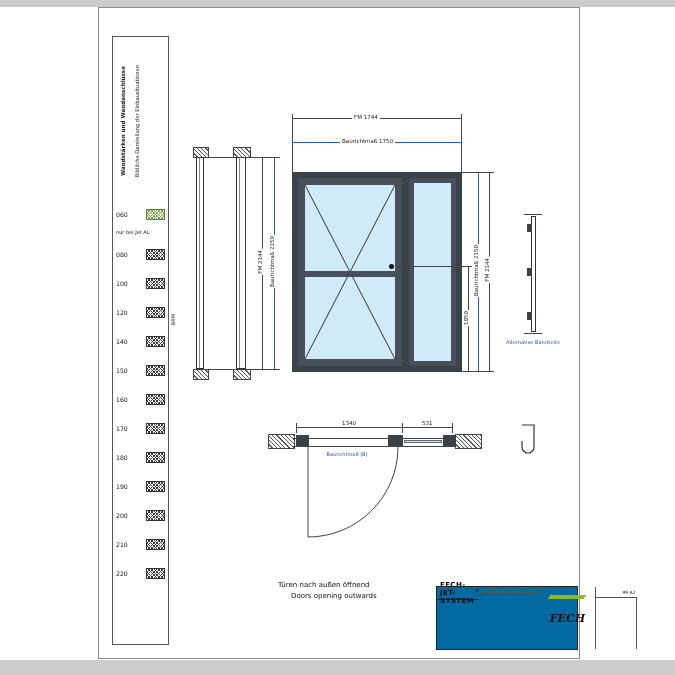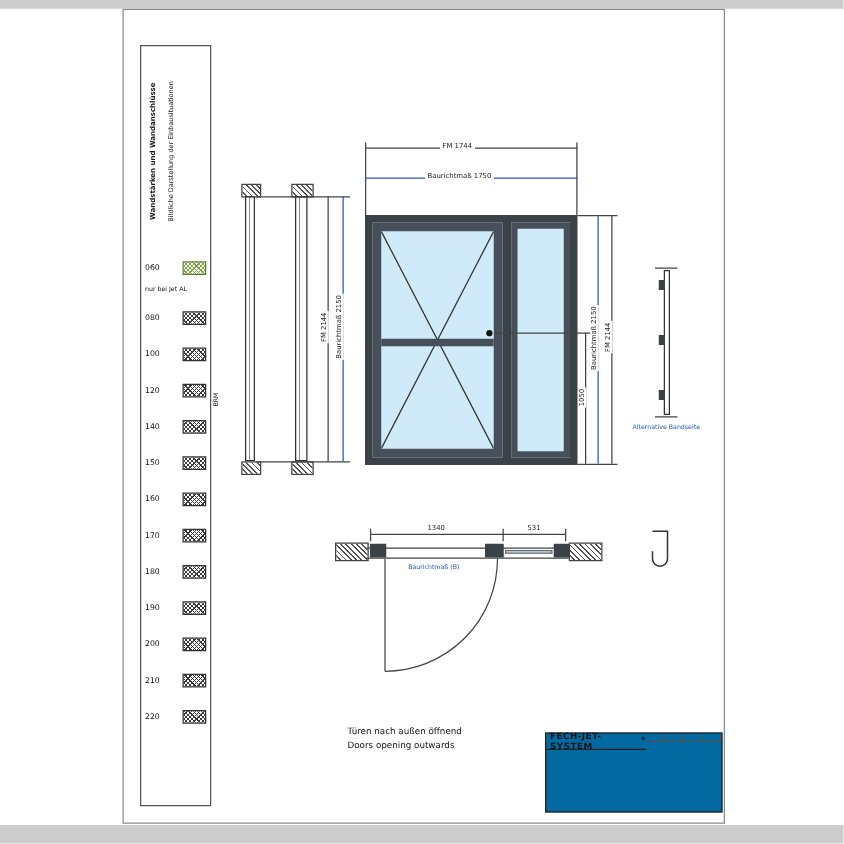--- a/index.html
+++ b/index.html
@@ -207,34 +207,48 @@
   <svg class="abs" style="left:300px;top:441px;" width="110" height="110" viewBox="0 0 110 110">
     <path d="M98,6 A90,90 0 0 1 8,96" fill="none" stroke="#444" stroke-width="1"></path>
     <line x1="8" y1="6" x2="8" y2="96" stroke="#444" stroke-width="1"></line>
   </svg>
 
   <svg class="abs" style="left:515px;top:421px;" width="26" height="38" viewBox="0 0 26 38">
     <path d="M7,4 h12 v22 a6,6 0 0 1 -12,0 v-6" fill="none" stroke="#333" stroke-width="1.2"></path>
   </svg>
 
   <div class="abs cap1" style="left:278px;top:581px;">Türen nach außen öffnend</div>
-  <div class="abs cap2" style="left:278px;top:592px;">Doors opening outwards</div>
+  <div class="abs cap2" style="left:291px;top:592px;">Doors opening outwards</div>
 
   <div class="abs tb" style="left:436px;top:586px;width:142px;height:64px;">
     <div class="tb-head">
       <span>FECH-JET-SYSTEM</span>
         <span class="reg">®</span>
     </div>
     <div class="tb-rev">
         <div class="tb-revcell"></div>
       </div>
     <div class="tb-rev">
         <div class="tb-revcell"></div>
       </div>
     <div class="tb-rev">
         <div class="tb-revcell"></div>
       </div>
     <div class="tb-rev">
         <div class="tb-revcell"></div>
       </div>
+    <div class="tb-bottom">
+      <div class="tb-logo">
+        <span class="logo-bar"></span>
+        <span class="logo-text">FECH</span>
+      </div>
+      <div class="tb-right">
+        <div class="tb-right-top">
+          <span class="fmt">99 A2</span>
+        </div>
+        <div class="tb-right-bottom">
+          <div class="tb-div"></div>
+        </div>
+      </div>
+    </div>
   </div>
 
 </div>
 
 </body></html>

